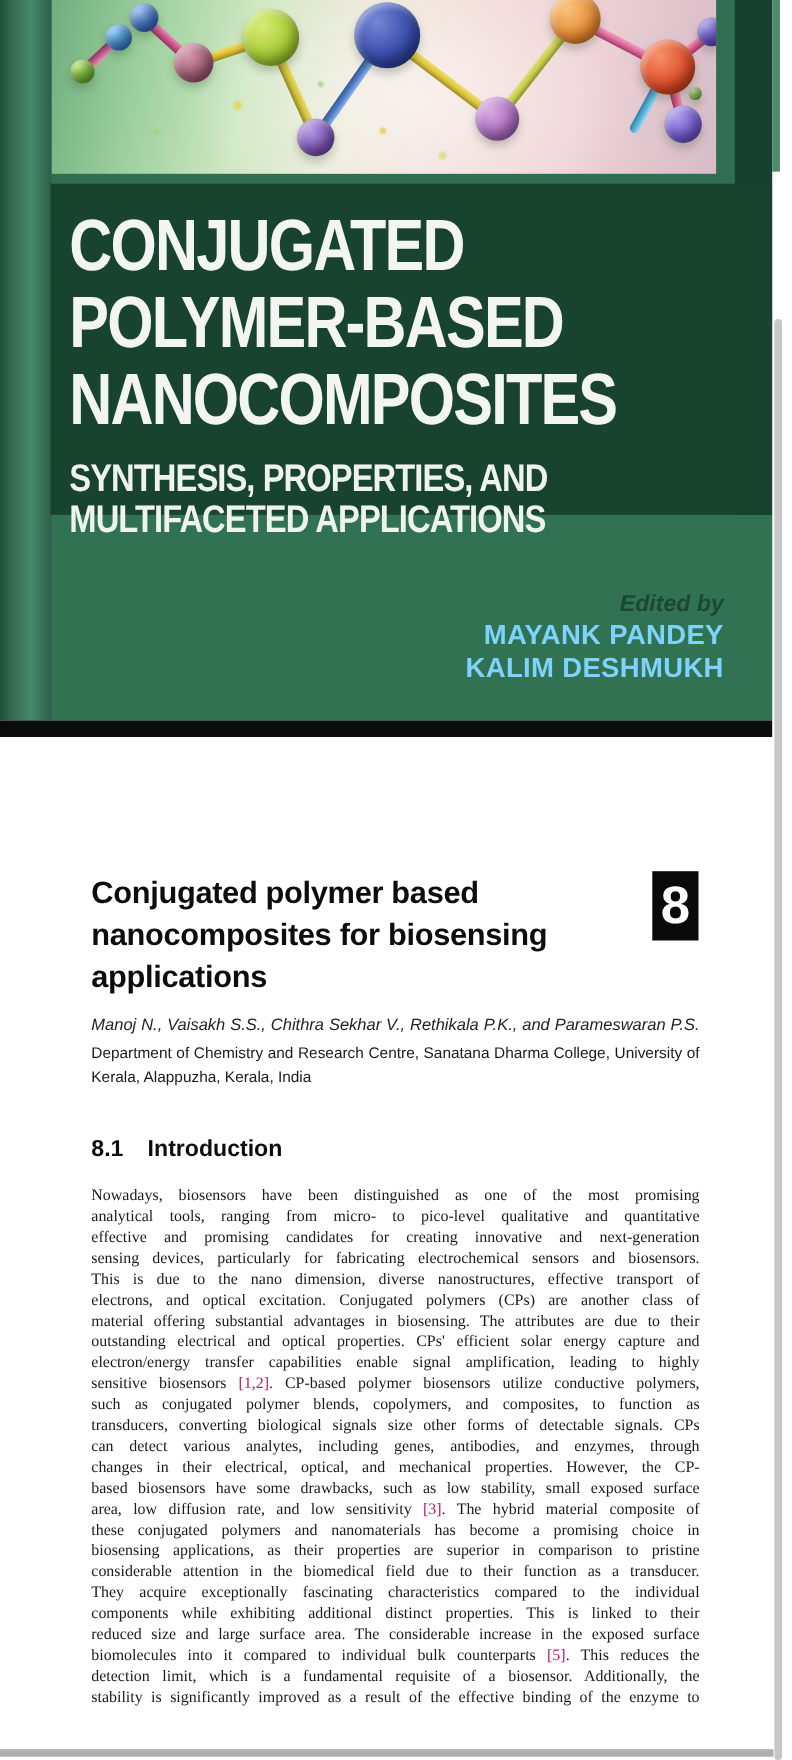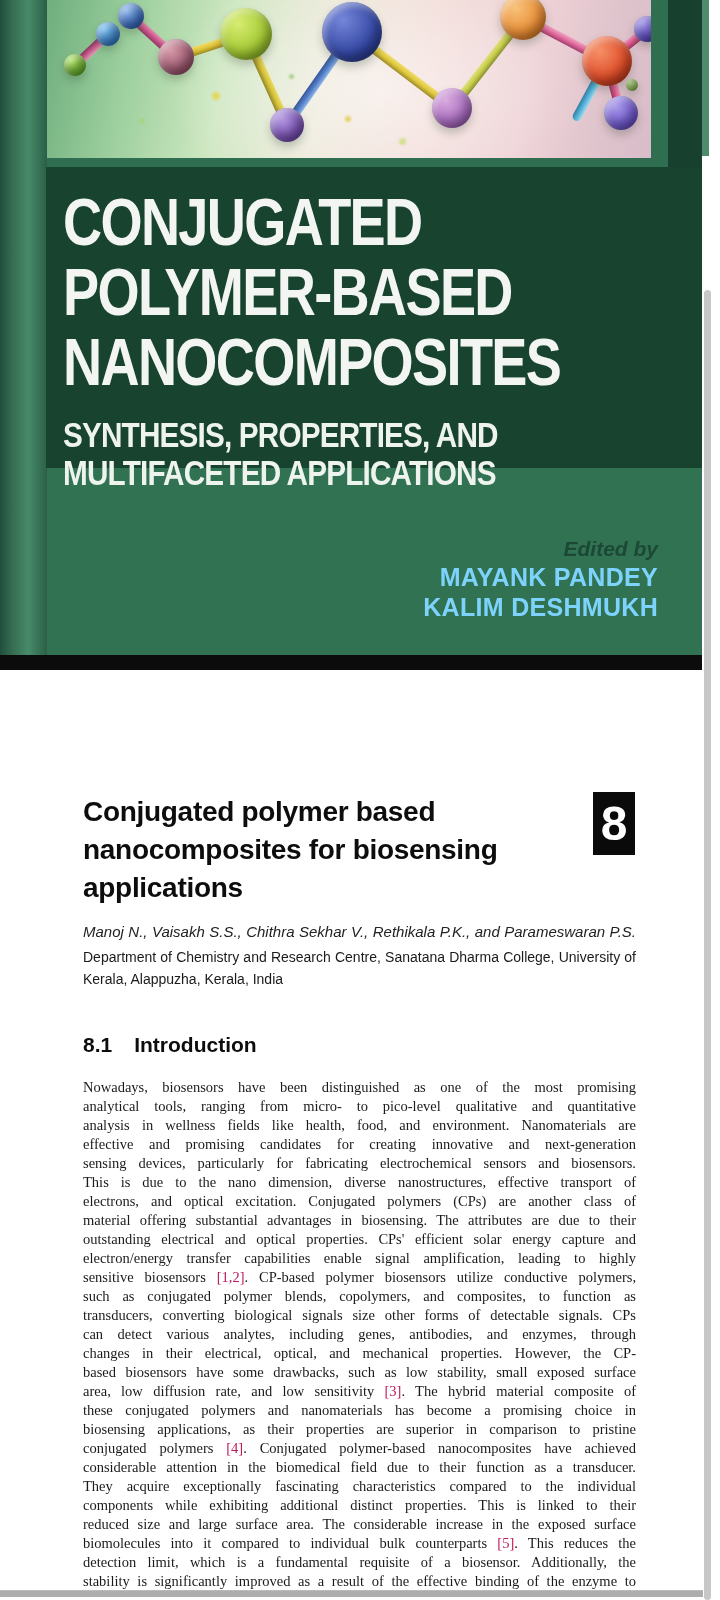--- a/index.html
+++ b/index.html
@@ -152,38 +152,36 @@
     <div class="affil">
         <div class="line">Department of Chemistry and Research Centre, Sanatana Dharma College, University of</div>
         <div class="line">Kerala, Alappuzha, Kerala, India</div>
       </div>
     <div class="sec-head">
       <span class="sec-num">8.1</span><span>Introduction</span>
     </div>
     <div class="body">
         <div class="bl">Nowadays, biosensors have been distinguished as one of the most promising</div>
         <div class="bl">analytical tools, ranging from micro- to pico-level qualitative and quantitative</div>
-        <div class="bl">analysis in wellness fields like health, food, and environment. Nanomaterials are</div>
         <div class="bl">effective and promising candidates for creating innovative and next-generation</div>
         <div class="bl">sensing devices, particularly for fabricating electrochemical sensors and biosensors.</div>
         <div class="bl">This is due to the nano dimension, diverse nanostructures, effective transport of</div>
         <div class="bl">electrons, and optical excitation. Conjugated polymers (CPs) are another class of</div>
         <div class="bl">material offering substantial advantages in biosensing. The attributes are due to their</div>
         <div class="bl">outstanding electrical and optical properties. CPs' efficient solar energy capture and</div>
         <div class="bl">electron/energy transfer capabilities enable signal amplification, leading to highly</div>
         <div class="bl">sensitive biosensors <span class="cite">[1,2]</span>. CP-based polymer biosensors utilize conductive polymers,</div>
         <div class="bl">such as conjugated polymer blends, copolymers, and composites, to function as</div>
         <div class="bl">transducers, converting biological signals size other forms of detectable signals. CPs</div>
         <div class="bl">can detect various analytes, including genes, antibodies, and enzymes, through</div>
         <div class="bl">changes in their electrical, optical, and mechanical properties. However, the CP-</div>
         <div class="bl">based biosensors have some drawbacks, such as low stability, small exposed surface</div>
         <div class="bl">area, low diffusion rate, and low sensitivity <span class="cite">[3]</span>. The hybrid material composite of</div>
         <div class="bl">these conjugated polymers and nanomaterials has become a promising choice in</div>
         <div class="bl">biosensing applications, as their properties are superior in comparison to pristine</div>
-        <div class="bl">conjugated polymers <span class="cite">[4]</span>. Conjugated polymer-based nanocomposites have achieved</div>
         <div class="bl">considerable attention in the biomedical field due to their function as a transducer.</div>
         <div class="bl">They acquire exceptionally fascinating characteristics compared to the individual</div>
         <div class="bl">components while exhibiting additional distinct properties. This is linked to their</div>
         <div class="bl">reduced size and large surface area. The considerable increase in the exposed surface</div>
         <div class="bl">biomolecules into it compared to individual bulk counterparts <span class="cite">[5]</span>. This reduces the</div>
         <div class="bl">detection limit, which is a fundamental requisite of a biosensor. Additionally, the</div>
         <div class="bl">stability is significantly improved as a result of the effective binding of the enzyme to</div>
       </div>
   </div>
 

